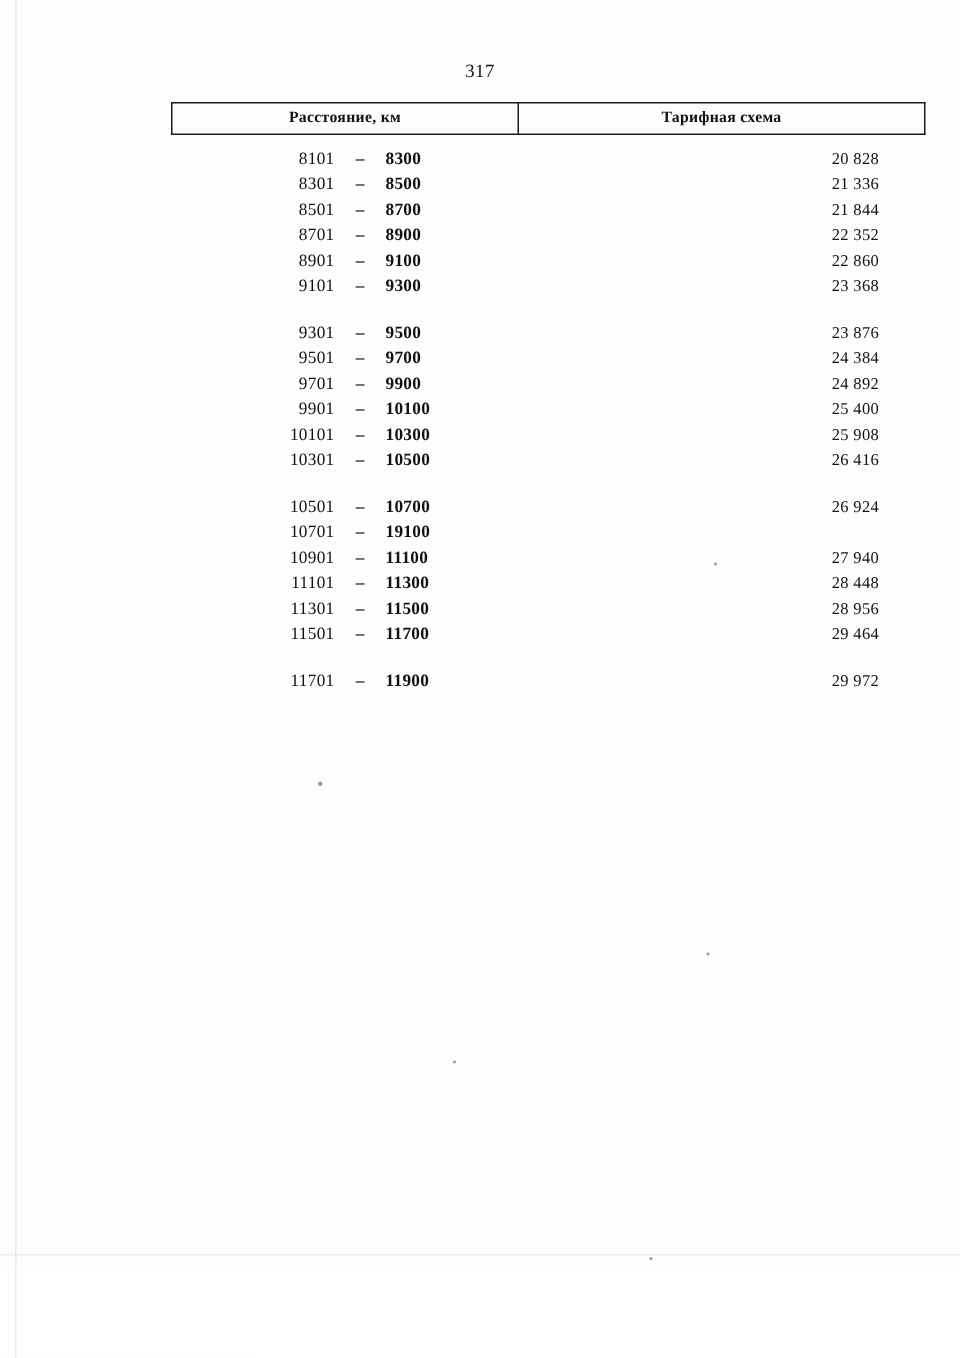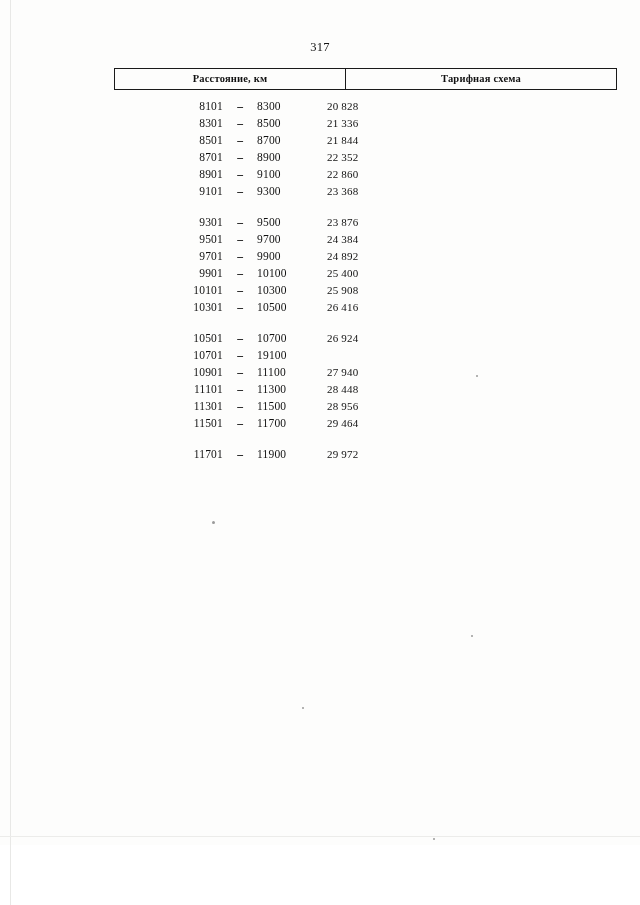--- a/index.html
+++ b/index.html
@@ -96,25 +96,26 @@
   .cell-dash {
     width: 34px;
     text-align: center;
     font-size: 11.5px;
     font-weight: bold;
   }
   .cell-to {
     width: 70px;
     text-align: left;
     font-size: 11.5px;
-    font-weight: normal;
+    font-weight: bold;
     letter-spacing: 0.2px;
   }
   .cell-tariff {
     flex: 1;
+    text-align: right;
     padding-right: 4px;
     font-size: 11px;
     letter-spacing: 0.2px;
   }
 
   
   .speck {
     position: absolute;
     background: #9a9a9a;
     border-radius: 50%;

